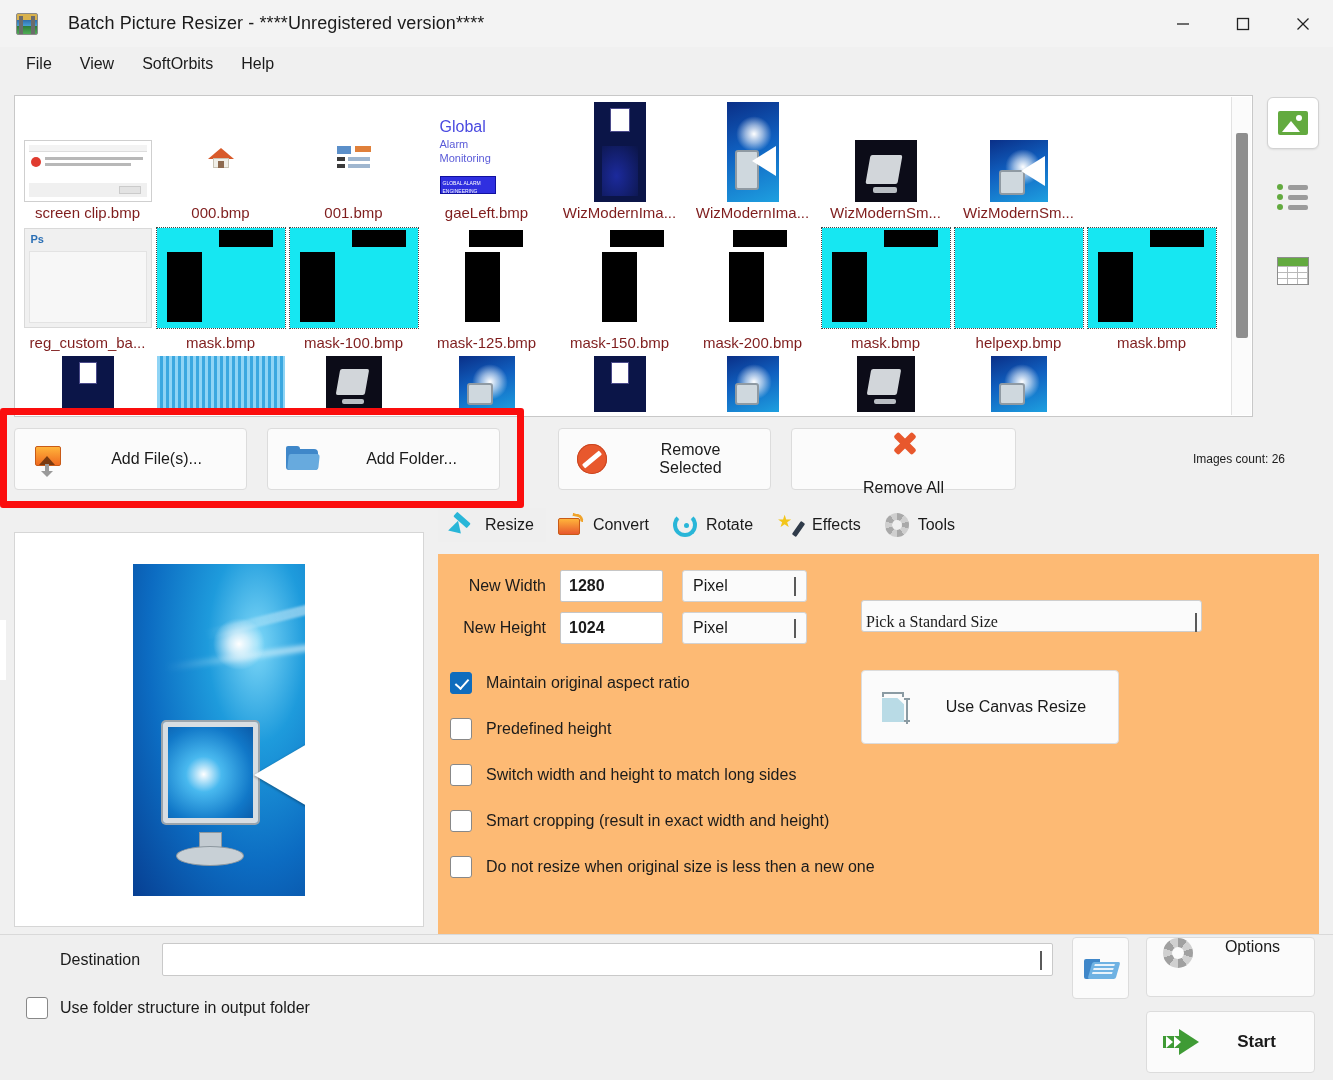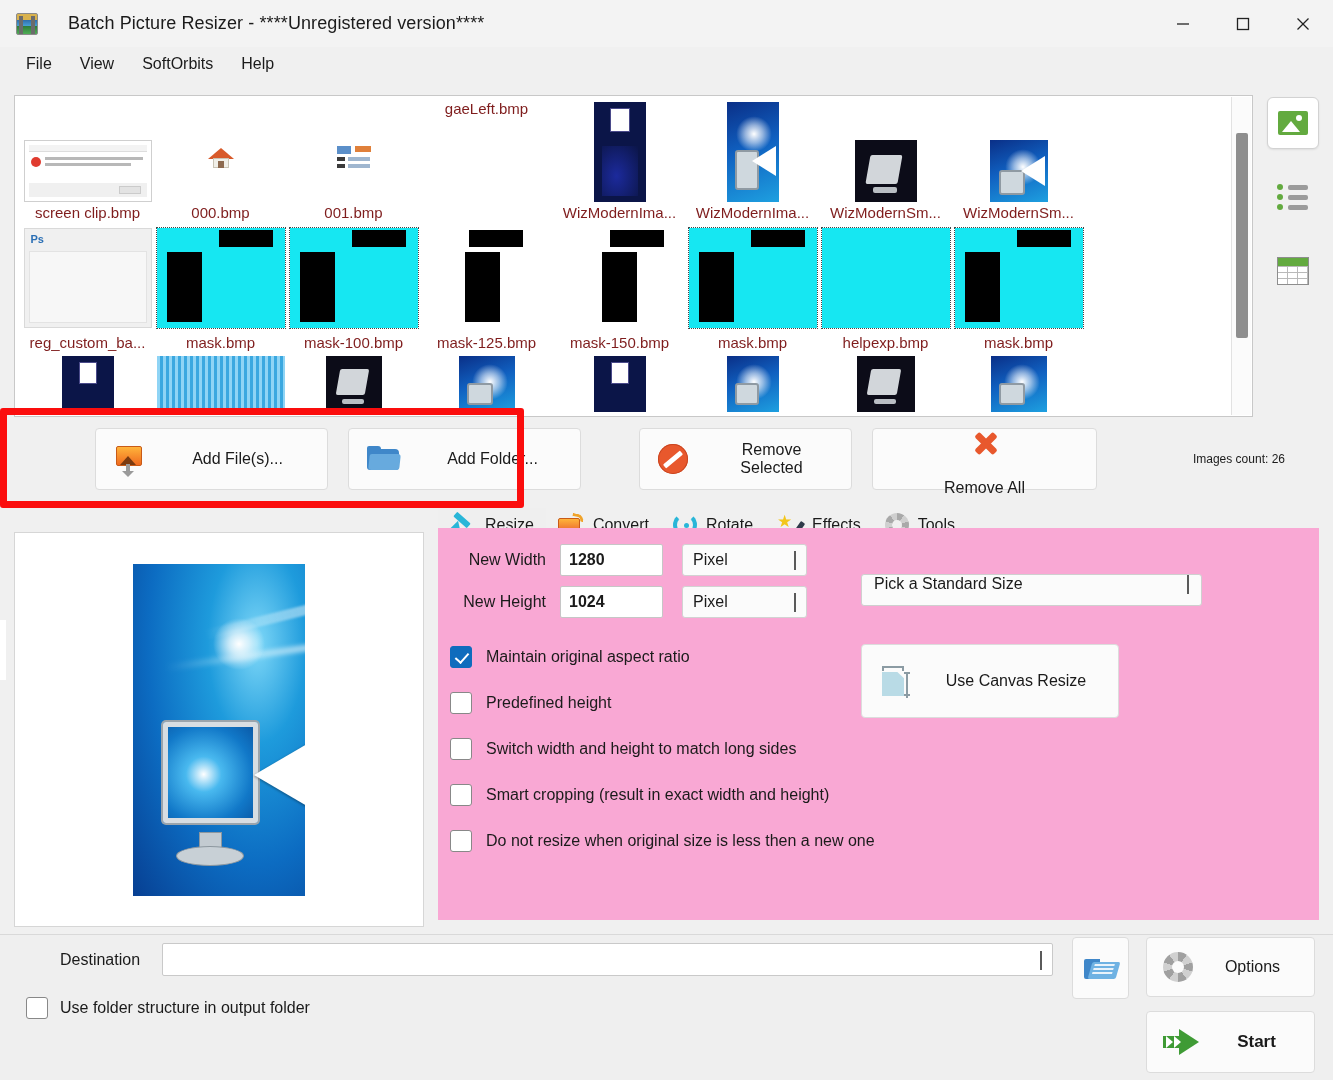--- a/index.html
+++ b/index.html
@@ -84,21 +84,21 @@
   .ico-list{width:32px;height:26px;display:flex;flex-direction:column;justify-content:space-between;}
   .ico-list .ln{display:flex;align-items:center;gap:5px;}
   .ico-list .dt{width:6px;height:6px;border-radius:50%;background:#63aa3f;}
   .ico-list .br{width:20px;height:5px;background:#9b9b9b;border-radius:2px;}
   .ico-table{width:32px;height:28px;border:1px solid #8d8d8d;background:#fff;display:flex;flex-direction:column;}
   .ico-table .hd{height:8px;background:#63aa3f;}
   .ico-table .rw{flex:1;border-top:1px solid #b9b9b9;display:flex;}
   .ico-table .rw span{flex:1;border-right:1px solid #b9b9b9;}
 
   
-  .actions { position:absolute; left:14px; top:428px; width:1164px; height:62px; display:flex; gap:20px;justify-content:center; }
+  .actions { position:absolute; left:14px; top:428px; width:1164px; height:62px; display:flex; gap:20px; }
   .act-btn {
     height:62px; background:#fbfbfb; border:1px solid #dcdcdc; border-radius:4px;
     display:flex; align-items:center; padding:0 18px; gap:22px; cursor:default; font-size:16px;
   }
   .act-btn .lbl{ flex:1; text-align:center; }
 
   .btn-addfiles{ width:233px; }
   .btn-addfolder{ width:233px; }
   .btn-remsel{ width:213px; }
   .btn-remall{ width:225px;flex-direction:column; }
@@ -146,21 +146,21 @@
   .ico-effects .star{position:absolute;left:0;top:0;color:#f3c61b;font-size:17px;line-height:17px;}
   .ico-effects .wand{position:absolute;right:2px;bottom:0px;width:5px;height:16px;background:#2f3b4a;transform:rotate(35deg);border-radius:1px;}
   .ico-tools{width:24px;height:24px;flex:none;position:relative;}
   .ico-tools .g{position:absolute;inset:0;border-radius:50%;background:
       conic-gradient(#a9a9a9 0 10%, #cfcfcf 10% 20%, #a9a9a9 20% 30%, #cfcfcf 30% 40%,
                      #a9a9a9 40% 50%, #cfcfcf 50% 60%, #a9a9a9 60% 70%, #cfcfcf 70% 80%,
                      #a9a9a9 80% 90%, #cfcfcf 90% 100%);}
   .ico-tools .h{position:absolute;left:7px;top:7px;width:10px;height:10px;border-radius:50%;background:#efefef;}
 
   
-  .settings{ position:absolute; left:438px; top:528px; width:881px; height:392px; background:#f9a8d4;}
+  .settings{ position:absolute; left:438px; top:554px; width:881px; height:392px; background:#fdba74;}
   .preview-pane{ position:absolute; left:14px; top:532px; width:410px; height:395px; background:#fff; border:1px solid #d6d6d6;
     display:flex; align-items:center; justify-content:center;}
   .preview-img{ width:172px; height:332px; position:relative; overflow:hidden;
     background: radial-gradient(ellipse at 72% 24%, #7fd8f8 0%, #1e9bdc 28%, #0c6cc2 62%, #073f92 100%);}
   .preview-img .beam{position:absolute;left:40%;top:12%;width:130%;height:10px;background:linear-gradient(90deg,rgba(255,255,255,0),#ffffff);
     transform:rotate(-14deg); filter:blur(1px);}
   .preview-img .beam2{position:absolute;left:18%;top:26%;width:120%;height:7px;background:linear-gradient(90deg,rgba(255,255,255,0),rgba(255,255,255,.8));
     transform:rotate(-8deg); filter:blur(2px);}
   .preview-img .spark{position:absolute;left:46%;top:16%;width:54px;height:54px;border-radius:50%;
     background:radial-gradient(circle,#fff 0%, rgba(255,255,255,.7) 26%, rgba(255,255,255,0) 68%);}
@@ -186,21 +186,21 @@
 
   .form-left{ position:absolute; left:0px; top:16px; width:430px;}
   .checks{ position:absolute; left:12px; top:118px; }
   .chkrow{ display:flex; align-items:center; gap:14px; margin-bottom:24px; font-size:16px; color:#1b1b1b;}
   .chk{ width:22px; height:22px; border:1.6px solid #888; border-radius:3px; background:#fff; flex:none; position:relative;}
   .chk.on{ background:#0f6cbd; border-color:#0f6cbd; }
   .chk.on:after{ content:""; position:absolute; left:7px; top:3px; width:6px; height:11px;
                  border-right:2.4px solid #fff; border-bottom:2.4px solid #fff; transform:rotate(42deg);}
 
   .std-size{ position:absolute; left:423px; top:46px; width:341px; height:32px;
-    border:1px solid #cfcfcf; background:#fbfbfb; border-radius:3px; display:flex; align-items:flex-start; padding:0 12px; font-size:16px;}
+    border:1px solid #cfcfcf; background:#fbfbfb; border-radius:3px; display:flex; align-items:flex-end; padding:0 4px; font-size:16px;font-family:Liberation Serif, serif;}
   .canvas-btn{ position:absolute; left:423px; top:116px; width:258px; height:74px;
     background:#fbfbfb; border:1px solid #dcdcdc; border-radius:4px; display:flex; align-items:center; padding:0 18px; gap:20px; font-size:16px;}
   .ico-canvas{ width:32px; height:34px; position:relative; flex:none;}
   .ico-canvas .pg{position:absolute;left:2px;top:8px;width:22px;height:24px;background:#b9dbe6;
      clip-path: polygon(0 0, 70% 0, 100% 26%, 100% 100%, 0 100%); }
   .ico-canvas .tr{position:absolute;left:2px;top:2px;width:22px;height:5px;border-left:2px solid #8b9ba3;border-right:2px solid #8b9ba3;border-top:2px solid #8b9ba3;}
   .ico-canvas .rr{position:absolute;right:2px;top:8px;width:6px;height:24px;border-top:2px solid #8b9ba3;border-bottom:2px solid #8b9ba3;}
   .ico-canvas .rr:after{content:"";position:absolute;left:2px;top:0;width:2px;height:24px;background:#8b9ba3;}
 
   
@@ -211,21 +211,21 @@
   .dest-input .cvw{ margin-left:auto; }
   .folder-structure{ position:absolute; left:26px; top:62px; display:flex; align-items:center; gap:12px; font-size:16px;}
   .browse-btn{ position:absolute; left:1072px; top:2px; width:57px; height:62px; background:#fbfbfb;
      border:1px solid #dcdcdc; border-radius:4px; display:flex; align-items:center; justify-content:center;}
   .ico-openfolder{width:34px;height:26px;position:relative;}
   .ico-openfolder .b1{position:absolute;left:0;top:4px;width:16px;height:20px;background:#3f87c9;border-radius:2px 0 0 2px;}
   .ico-openfolder .b2{position:absolute;left:6px;top:7px;width:28px;height:17px;background:#6fb2e3;transform:skewX(-16deg);border-radius:2px;}
   .ico-openfolder .b2:after{content:"";position:absolute;left:3px;top:2px;width:20px;height:12px;
      background:repeating-linear-gradient(180deg,#e9f3fb 0 2px,#6fb2e3 2px 4px);}
   .options-btn{ position:absolute; left:1146px; top:2px; width:169px; height:60px; background:#fbfbfb;
-     border:1px solid #dcdcdc; border-radius:4px; display:flex; align-items:center; padding:0 16px; gap:14px; font-size:16px;}
+     border:1px solid #dcdcdc; border-radius:4px; display:flex; align-items:flex-start; padding:0 16px; gap:14px; font-size:16px;}
   .start-btn{ position:absolute; left:1146px; top:76px; width:169px; height:62px; background:#fbfbfb;
      border:1px solid #dcdcdc; border-radius:4px; display:flex; align-items:center; padding:0 16px; gap:14px; font-size:17px; font-weight:bold;}
   .ico-gear{width:30px;height:30px;position:relative;flex:none;}
   .ico-gear .g{position:absolute;inset:0;border-radius:50%;background:
       conic-gradient(#a0a0a0 0 10%, #d0d0d0 10% 20%, #a0a0a0 20% 30%, #d0d0d0 30% 40%,
                      #a0a0a0 40% 50%, #d0d0d0 50% 60%, #a0a0a0 60% 70%, #d0d0d0 70% 80%,
                      #a0a0a0 80% 90%, #d0d0d0 90% 100%);}
   .ico-gear .h{position:absolute;left:9px;top:9px;width:12px;height:12px;border-radius:50%;background:#fbfbfb;}
   .ico-greenarrow{width:38px;height:26px;position:relative;flex:none;}
   .ico-greenarrow .sh{position:absolute;left:0;top:7px;width:20px;height:12px;background:#3f9b35;}
@@ -309,20 +309,28 @@
           <div style="position:absolute;left:0;top:11px;width:8px;height:4px;background:#3b3b3b;"></div>
           <div style="position:absolute;left:11px;top:11px;width:22px;height:4px;background:#9fb6cf;"></div>
           <div style="position:absolute;left:0;top:18px;width:8px;height:4px;background:#3b3b3b;"></div>
           <div style="position:absolute;left:11px;top:18px;width:22px;height:4px;background:#9fb6cf;"></div>
         </div>
           </div>
         <div class="thumb-lbl">001.bmp</div>
       </div>
 
       <div class="thumb-cell">
+        <div class="thumb-box">
+            <div style="width:110px;height:92px;position:relative;">
+          <div style="position:absolute;left:8px;top:8px;color:#4a4ae0;font-size:16px;">Global</div>
+          <div style="position:absolute;left:8px;top:28px;color:#5a5ad8;font-size:11px;">Alarm</div>
+          <div style="position:absolute;left:8px;top:42px;color:#5a5ad8;font-size:11px;">Monitoring</div>
+          <div style="position:absolute;left:8px;top:66px;width:56px;height:18px;background:#2f2fe0;color:#fff;font-size:5px;line-height:8px;padding:2px;border:1px solid #1010a0;">GLOBAL ALARM ENGINEERING</div>
+        </div>
+          </div>
         <div class="thumb-lbl">gaeLeft.bmp</div>
       </div>
 
 
       <div class="thumb-cell">
         <div class="thumb-box">
             <div class="darkwp" style="width:52px;height:100px;position:relative;">
           <div style="position:absolute;left:50%;top:6px;transform:translateX(-50%);width:20px;height:24px;background:#fff;border:1px solid #4a4a8a;"></div>
           <div style="position:absolute;left:8px;bottom:6px;width:36px;height:50px;background:radial-gradient(ellipse at 40% 60%,#1c2a9c,#0b1548);"></div>
         </div>
@@ -407,20 +415,29 @@
       <div class="thumb-cell">
         <div class="thumb-box" style="height:106px;align-items:stretch;">
           <div class="mask-img" style="width:128px;height:100px;">
               <div class="blk1" style="left:46px;"></div>
               <div class="blk2" style="right:20px;"></div>
             </div>
         </div>
         <div class="thumb-lbl">mask-150.bmp</div>
       </div>
 
+      <div class="thumb-cell">
+        <div class="thumb-box" style="height:106px;align-items:stretch;">
+          <div class="mask-img" style="width:128px;height:100px;">
+              <div class="blk1" style="left:40px;"></div>
+              <div class="blk2" style="right:30px;"></div>
+            </div>
+        </div>
+        <div class="thumb-lbl">mask-200.bmp</div>
+      </div>
 
       <div class="thumb-cell">
         <div class="thumb-box" style="height:106px;align-items:stretch;">
           <div class="mask-img cyan sel-box" style="width:128px;height:100px;">
               <div class="blk1"></div>
               <div class="blk2"></div>
             </div>
         </div>
         <div class="thumb-lbl">mask.bmp</div>
       </div>

